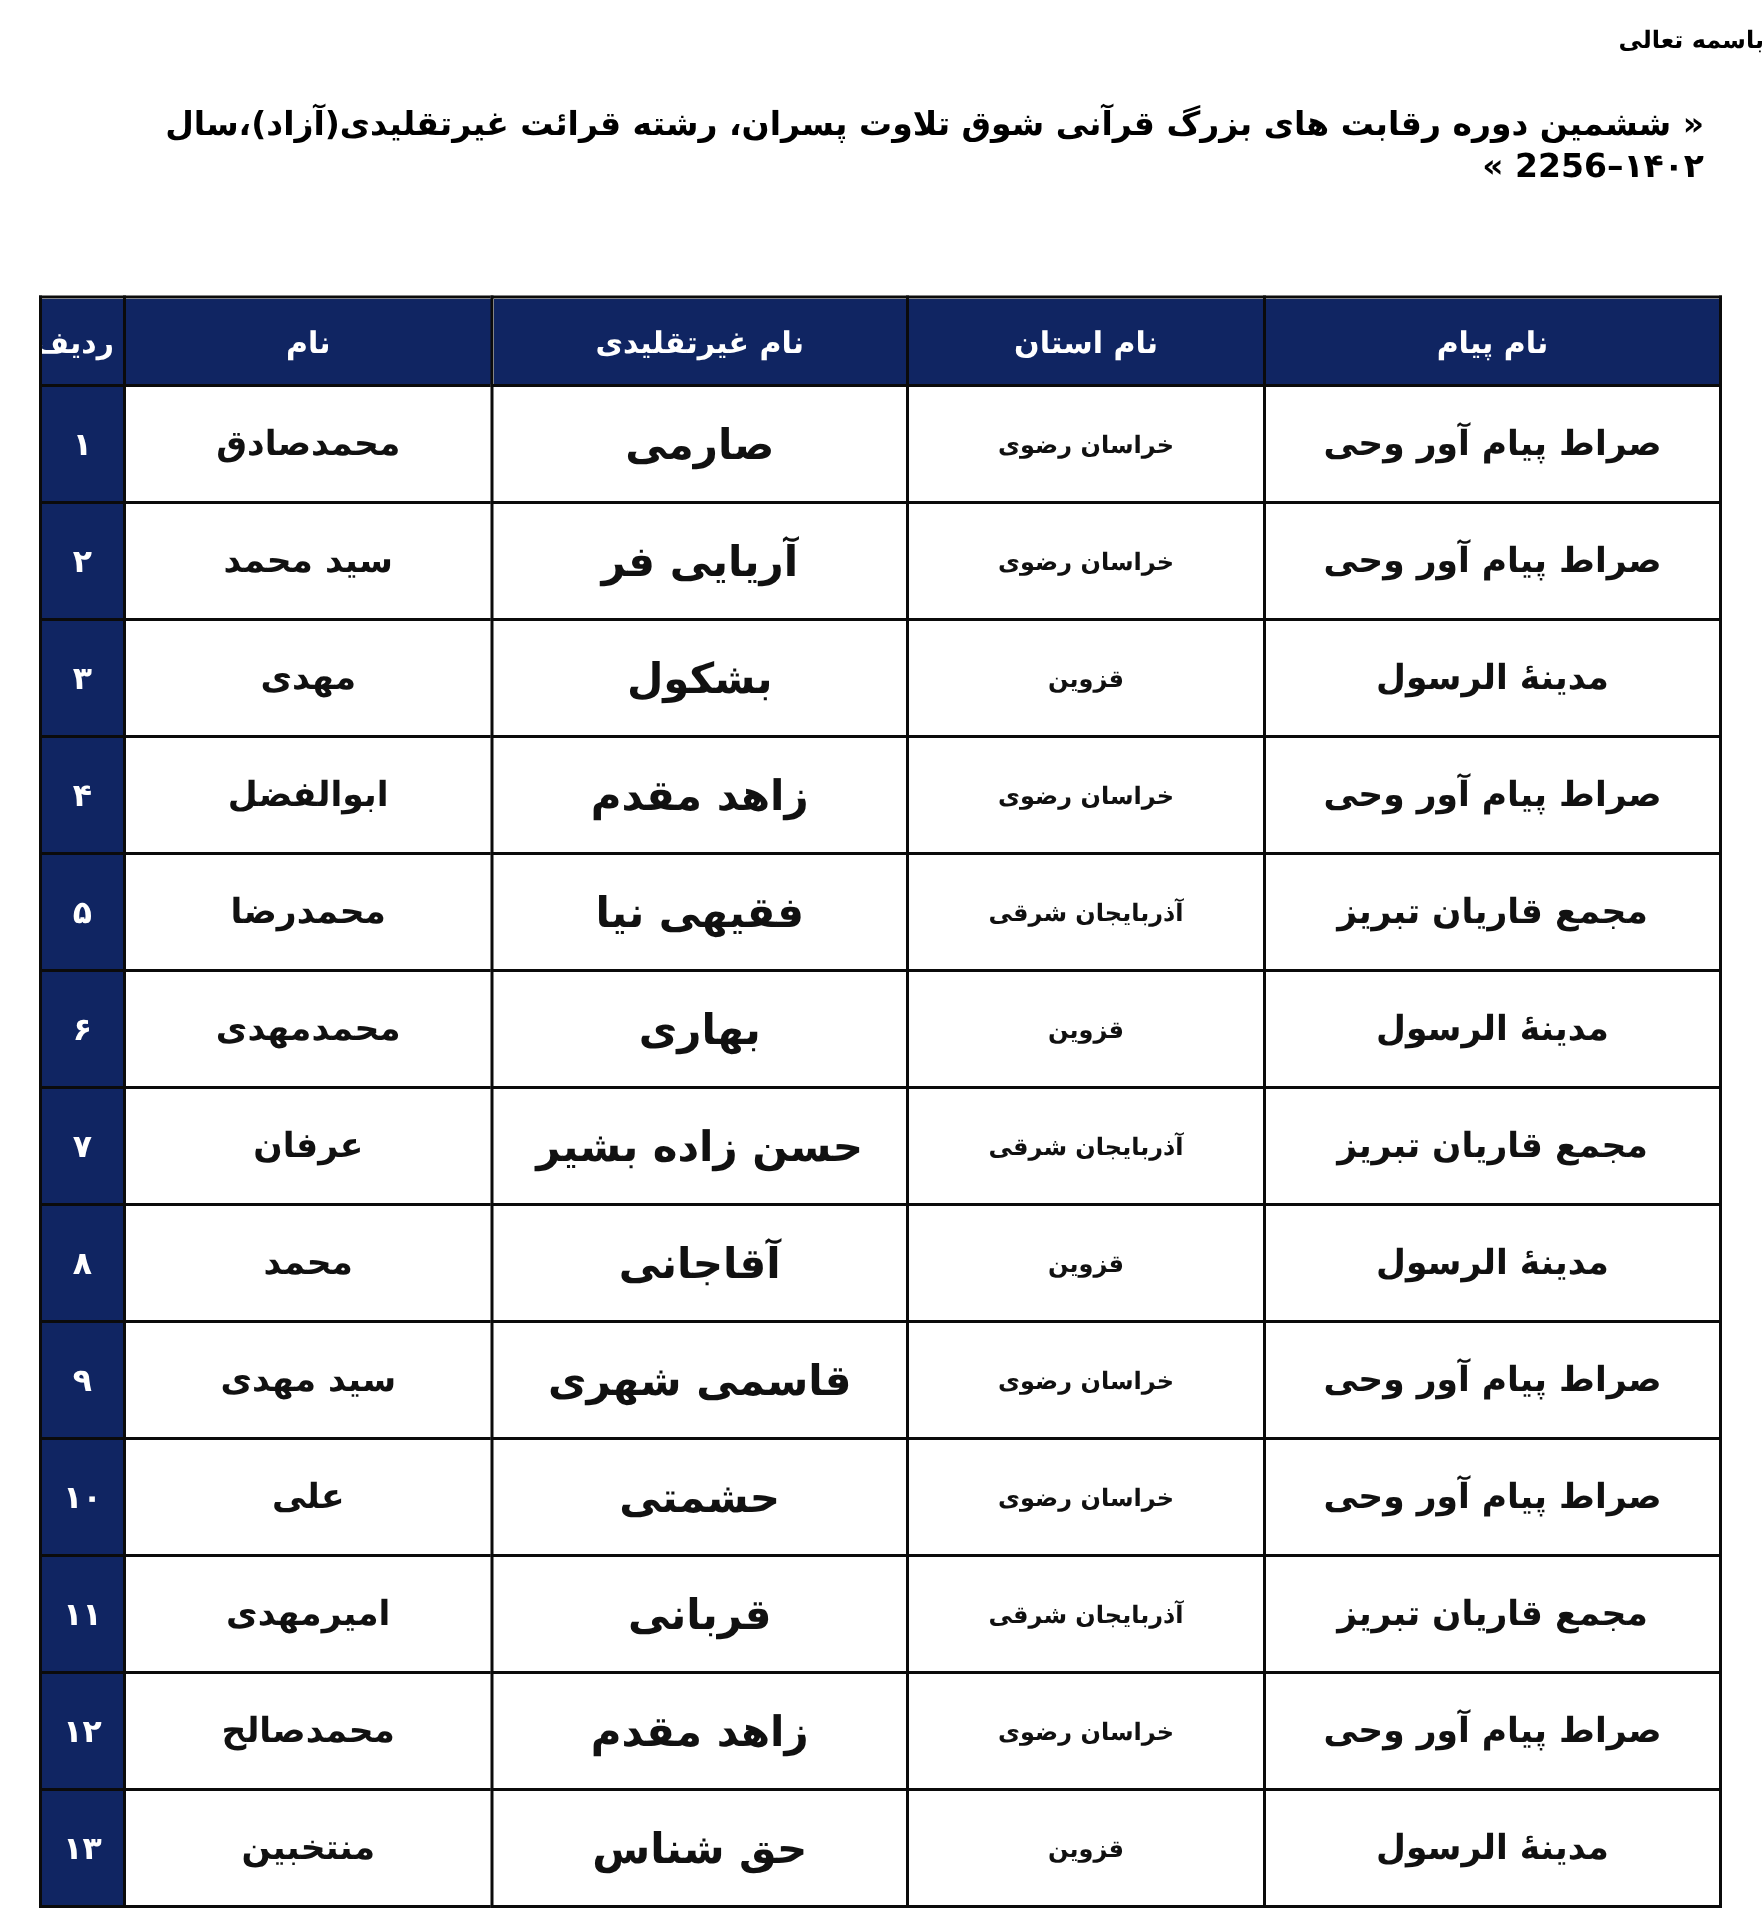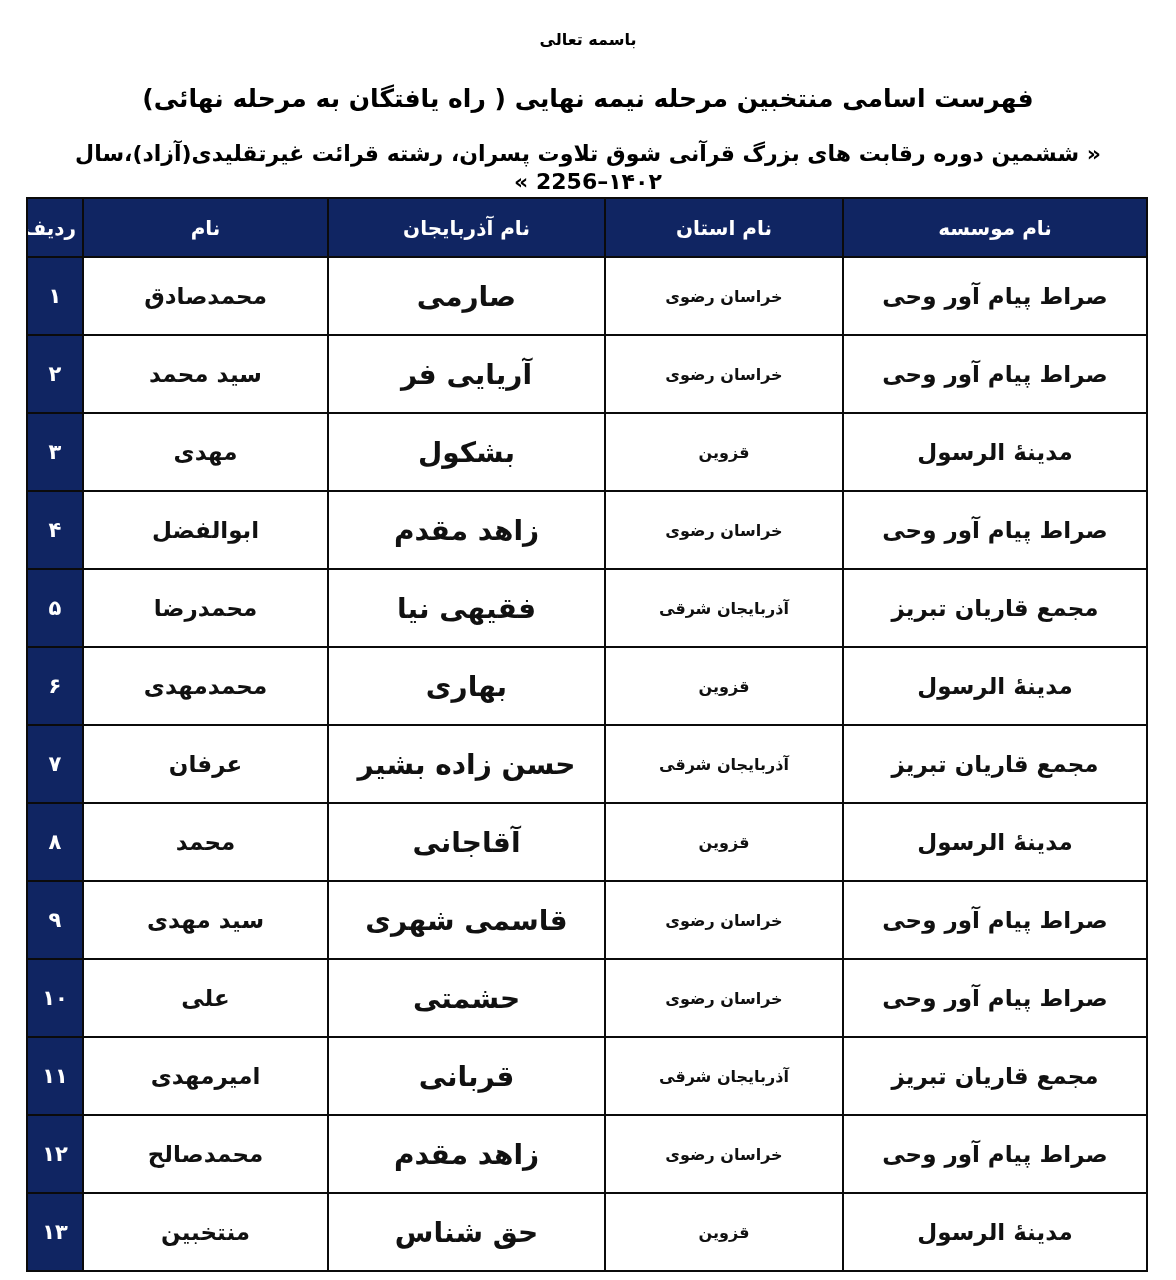--- a/index.html
+++ b/index.html
@@ -19,22 +19,21 @@
   .page {
     width: 1176px;
     height: 1280px;
     position: relative;
     background: #ffffff;
     box-sizing: border-box;
   }
 
   
   .doc-header {
-    text-align: center;
-    padding-top: 30px;
+    padding-top: 17px;
   }
 
   .bismillah {
     font-size: 16px;
     font-weight: bold;
     color: #000000;
     letter-spacing: 0;
     line-height: 1.2;
     margin: 0 0 34px 0;
   }
@@ -132,38 +131,37 @@
     font-size: 23px;
   }
 </style>
 </head>
 <body>
 
 <div class="page">
 
   <div class="doc-header">
     <div class="bismillah">باسمه تعالی</div>
-    <div class="main-title">فهرست اسامی منتخبین مرحله نیمه نهایی ( راه یافتگان به مرحله نهائی)</div>
     <div class="sub-title">« ششمین دوره رقابت های بزرگ قرآنی شوق تلاوت پسران، رشته قرائت غیرتقلیدی(آزاد)،سال ۱۴۰۲–2256 »</div>
   </div>
 
   <div class="table-wrap">
     <table class="roster">
       <colgroup>
         <col class="c-inst">
         <col class="c-prov">
         <col class="c-family">
         <col class="c-name">
         <col class="c-radif">
       </colgroup>
       <thead>
         <tr>
-          <th>نام موسسه</th>
+          <th>نام پیام</th>
           <th>نام استان</th>
-          <th>نام آذربایجان</th>
+          <th>نام غیرتقلیدی</th>
           <th>نام</th>
           <th class="radif-head">ردیف</th>
         </tr>
       </thead>
       <tbody id="roster-body">
           <tr>
             <td class="cell-institute">صراط پیام آور وحی</td>
             <td class="cell-province">خراسان رضوی</td>
             <td class="cell-family">صارمی</td>
             <td class="cell-name">محمدصادق</td>

